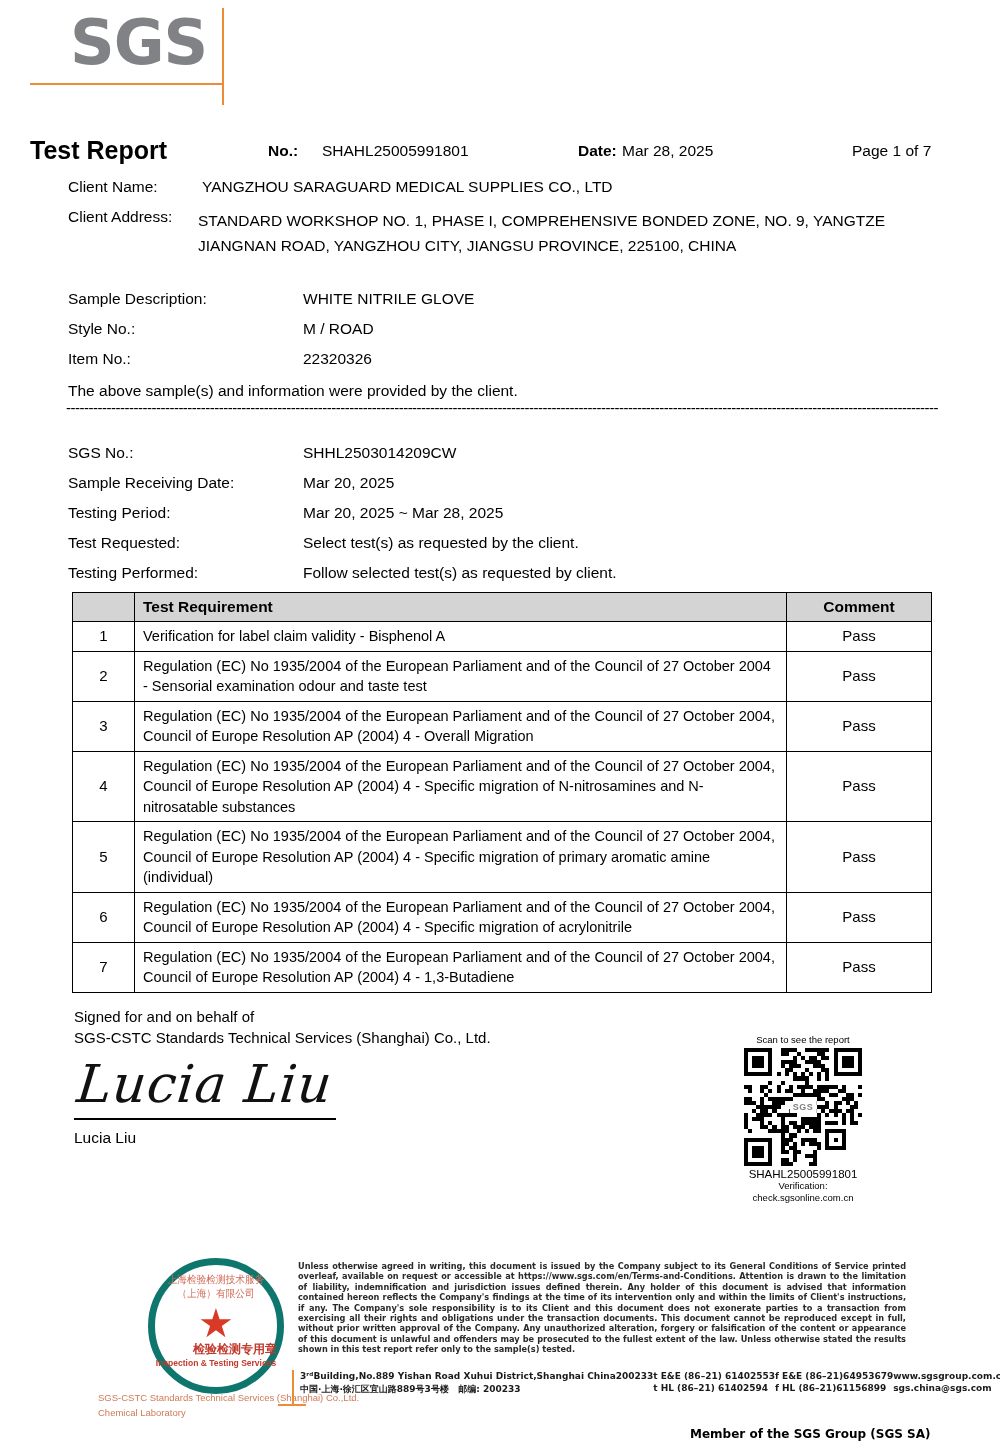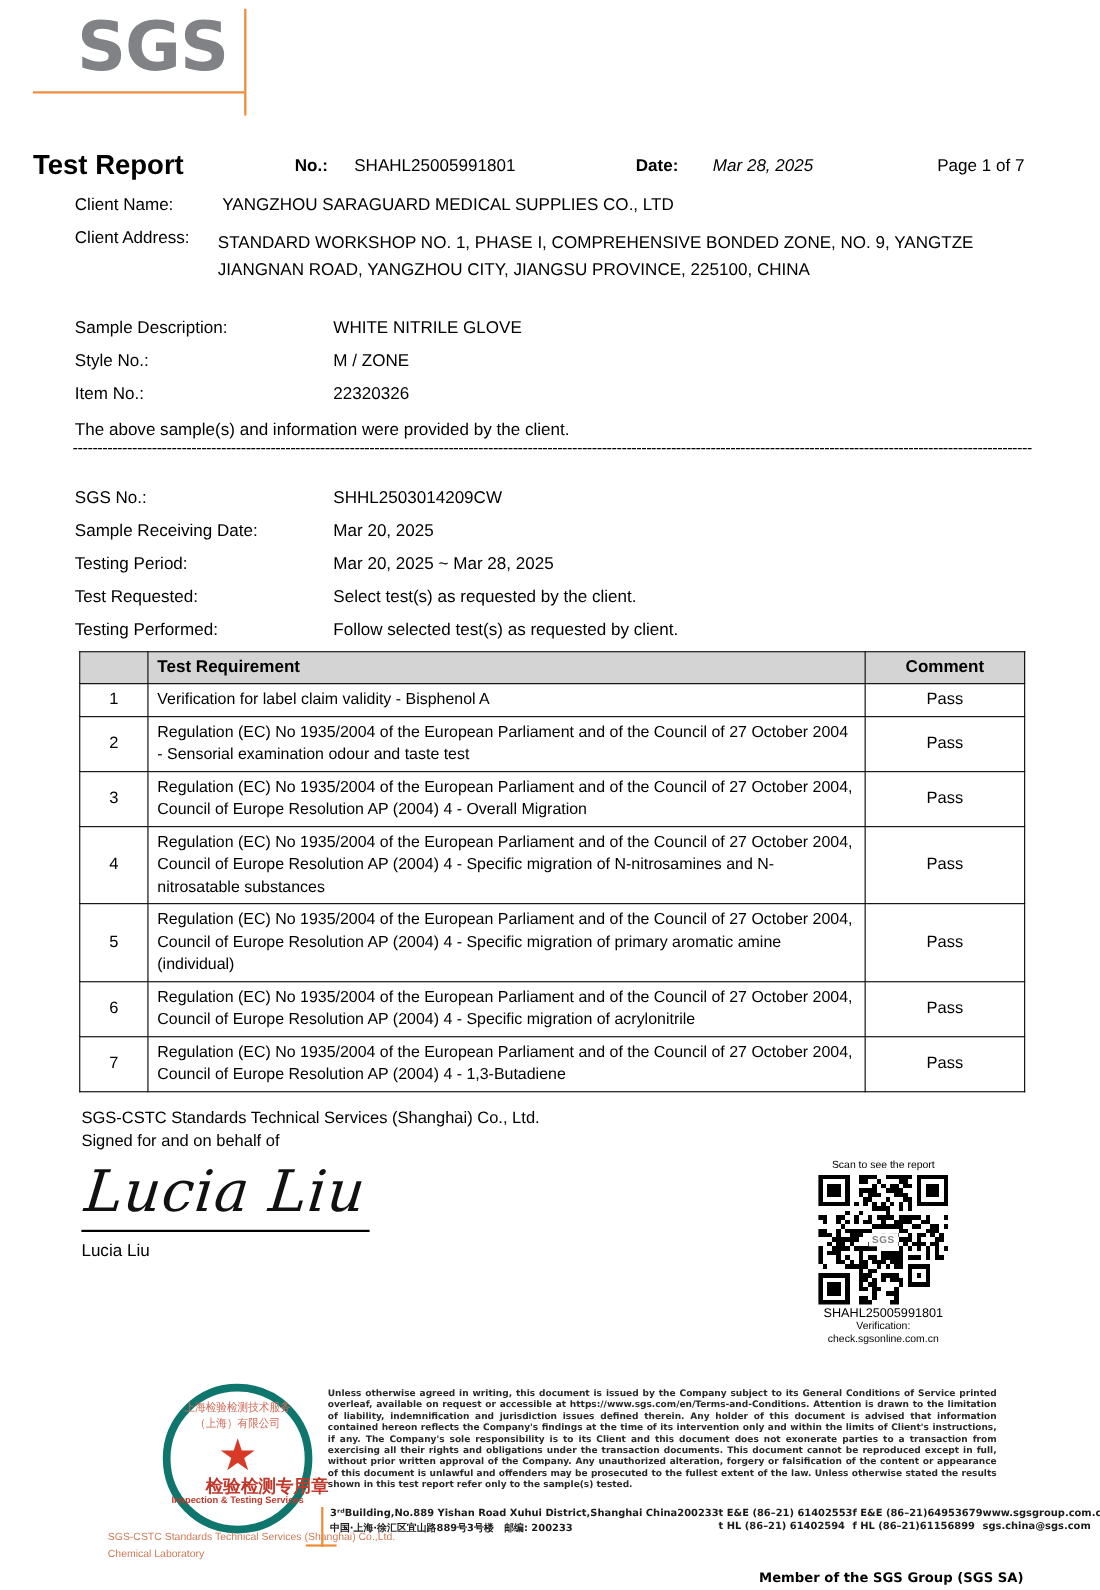--- a/index.html
+++ b/index.html
@@ -64,21 +64,21 @@
     font-weight: 700;
   }
   .hdr-value {
     position: absolute;
     top: 6px;
     font-size: 15.5px;
   }
   #hdr-no-label { left: 268px; }
   #hdr-no-value { left: 322px; }
   #hdr-date-label { left: 578px; }
-  #hdr-date-value { left: 648px; font-style: italic; }
+  #hdr-date-value { left: 622px; }
   #hdr-page { left: 852px; top: 6px; font-size: 15.5px; position: absolute; }
 
   
   .cli-row { position: absolute; font-size: 15.5px; }
   #cli-name-label { left: 68px; top: 178px; }
   #cli-name-value { left: 202px; top: 178px; }
   #cli-addr-label { left: 68px; top: 208px; }
   #cli-addr-value {
     left: 198px; top: 208px;
     width: 740px;
@@ -163,21 +163,21 @@
   #sign-name { font-size: 15.5px; margin-top: 9px; }
   #sign-role { font-size: 15.5px; margin-top: 10px; }
 
   
   #qr-block {
     position: absolute;
     left: 738px; top: 1034px;
     width: 130px;
     text-align: center;
   }
-  #qr-caption { font-size: 9.5px; margin-bottom: 3px; margin-top: 20px; }
+  #qr-caption { font-size: 9.5px; margin-bottom: 3px; }
   #qr-canvas {
     width: 118px; height: 118px;
     margin: 0 auto;
     position: relative;
     background: #fff;
   }
   #qr-canvas svg { display: block; }
   #qr-center-logo {
     position: absolute;
     left: 50%; top: 50%;
@@ -206,26 +206,25 @@
     position: absolute;
     left: 50%; top: 38px;
     transform: translateX(-50%);
     color: #d83a27;
     font-size: 40px;
     line-height: 1;
   }
   #stamp-cn {
     position: absolute;
     left: 0; top: 76px; width: 100%;
-    text-align: center;
+    text-align: right;
     color: #c0392b;
-    font-size: 16px;
+    font-size: 12px;
     font-weight: 700;
     font-family: "DejaVu Sans", sans-serif;
-    margin-left: 27px;
   }
   #stamp-en {
     position: absolute;
     left: 0; top: 93px; width: 100%;
     text-align: center;
     color: #c0392b;
     font-size: 8.5px;
     font-weight: 700;
   }
   #stamp-arc-top {
@@ -318,21 +317,21 @@
 </div>
 
 <div class="cli-row" id="cli-name-label">Client Name:</div>
 <div class="cli-row" id="cli-name-value">YANGZHOU SARAGUARD MEDICAL SUPPLIES CO., LTD</div>
 <div class="cli-row" id="cli-addr-label">Client Address:</div>
 <div class="cli-row" id="cli-addr-value">STANDARD WORKSHOP NO. 1, PHASE I, COMPREHENSIVE BONDED ZONE, NO. 9, YANGTZE JIANGNAN ROAD, YANGZHOU CITY, JIANGSU PROVINCE, 225100, CHINA</div>
 
 <div class="info-label" id="s1l">Sample Description:</div>
 <div class="info-value" id="s1v">WHITE NITRILE GLOVE</div>
 <div class="info-label" id="s2l">Style No.:</div>
-<div class="info-value" id="s2v">M / ZONE</div>
+<div class="info-value" id="s2v">M / ROAD</div>
 <div class="info-label" id="s3l">Item No.:</div>
 <div class="info-value" id="s3v">22320326</div>
 <div id="provided-note">The above sample(s) and information were provided by the client.</div>
 <div id="dash-sep">---------------------------------------------------------------------------------------------------------------------------------------------------------------------------------------------------------------------------------------------------------- ------------------------------</div>
 
 <div class="info-label" id="g1l">SGS No.:</div>
 <div class="info-value" id="g1v">SHHL2503014209CW</div>
 <div class="info-label" id="g2l">Sample Receiving Date:</div>
 <div class="info-value" id="g2v">Mar 20, 2025</div>
 <div class="info-label" id="g3l">Testing Period:</div>
@@ -383,22 +382,22 @@
       </tr>
       <tr>
         <td class="col-no cell-no">7</td>
         <td class="col-req">Regulation (EC) No 1935/2004 of the European Parliament and of the Council of 27 October 2004, Council of Europe Resolution AP (2004) 4 - 1,3-Butadiene</td>
         <td class="col-com cell-com">Pass</td>
       </tr>
     </tbody>
 </table>
 
 <div id="sign-block">
+  <div class="sign-line">Signed for and on behalf of</div>
   <div class="sign-line">SGS-CSTC Standards Technical Services (Shanghai) Co., Ltd.</div>
-  <div class="sign-line">Signed for and on behalf of</div>
   <div id="signature-mark">Lucia Liu</div>
   <div id="sign-rule"></div>
   <div id="sign-name">Lucia Liu</div>
 </div>
 
 <div id="qr-block">
   <div id="qr-caption">Scan to see the report</div>
   <div id="qr-canvas">
     <svg id="qr-svg" width="118" height="118" viewBox="0 0 29 29" shape-rendering="crispEdges">
         <rect x="0" y="0" width="1" height="1" fill="#000"></rect>

